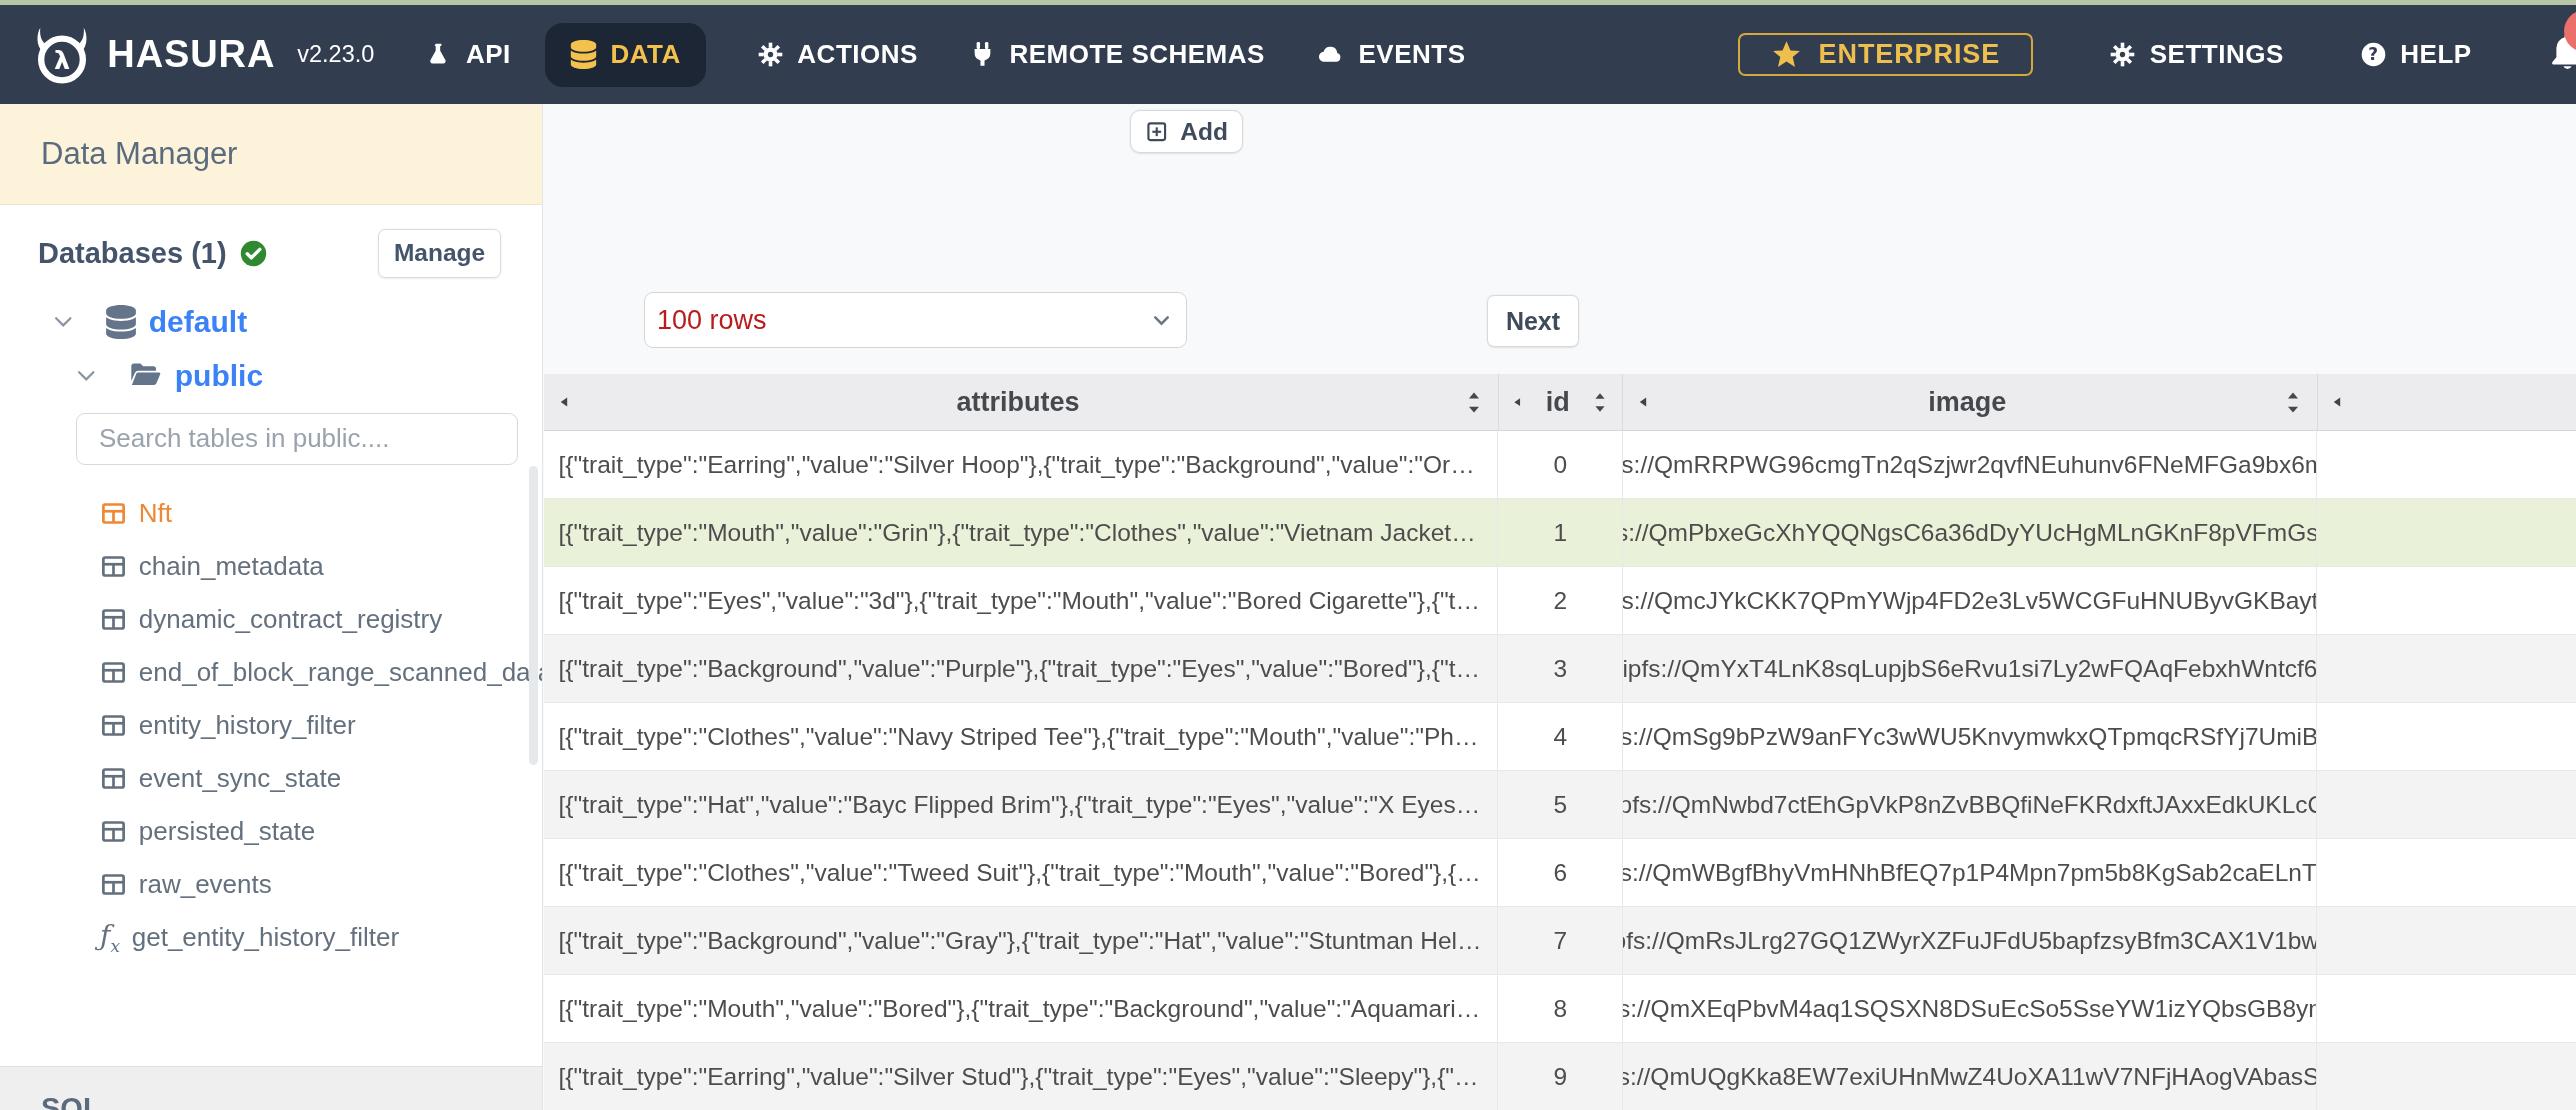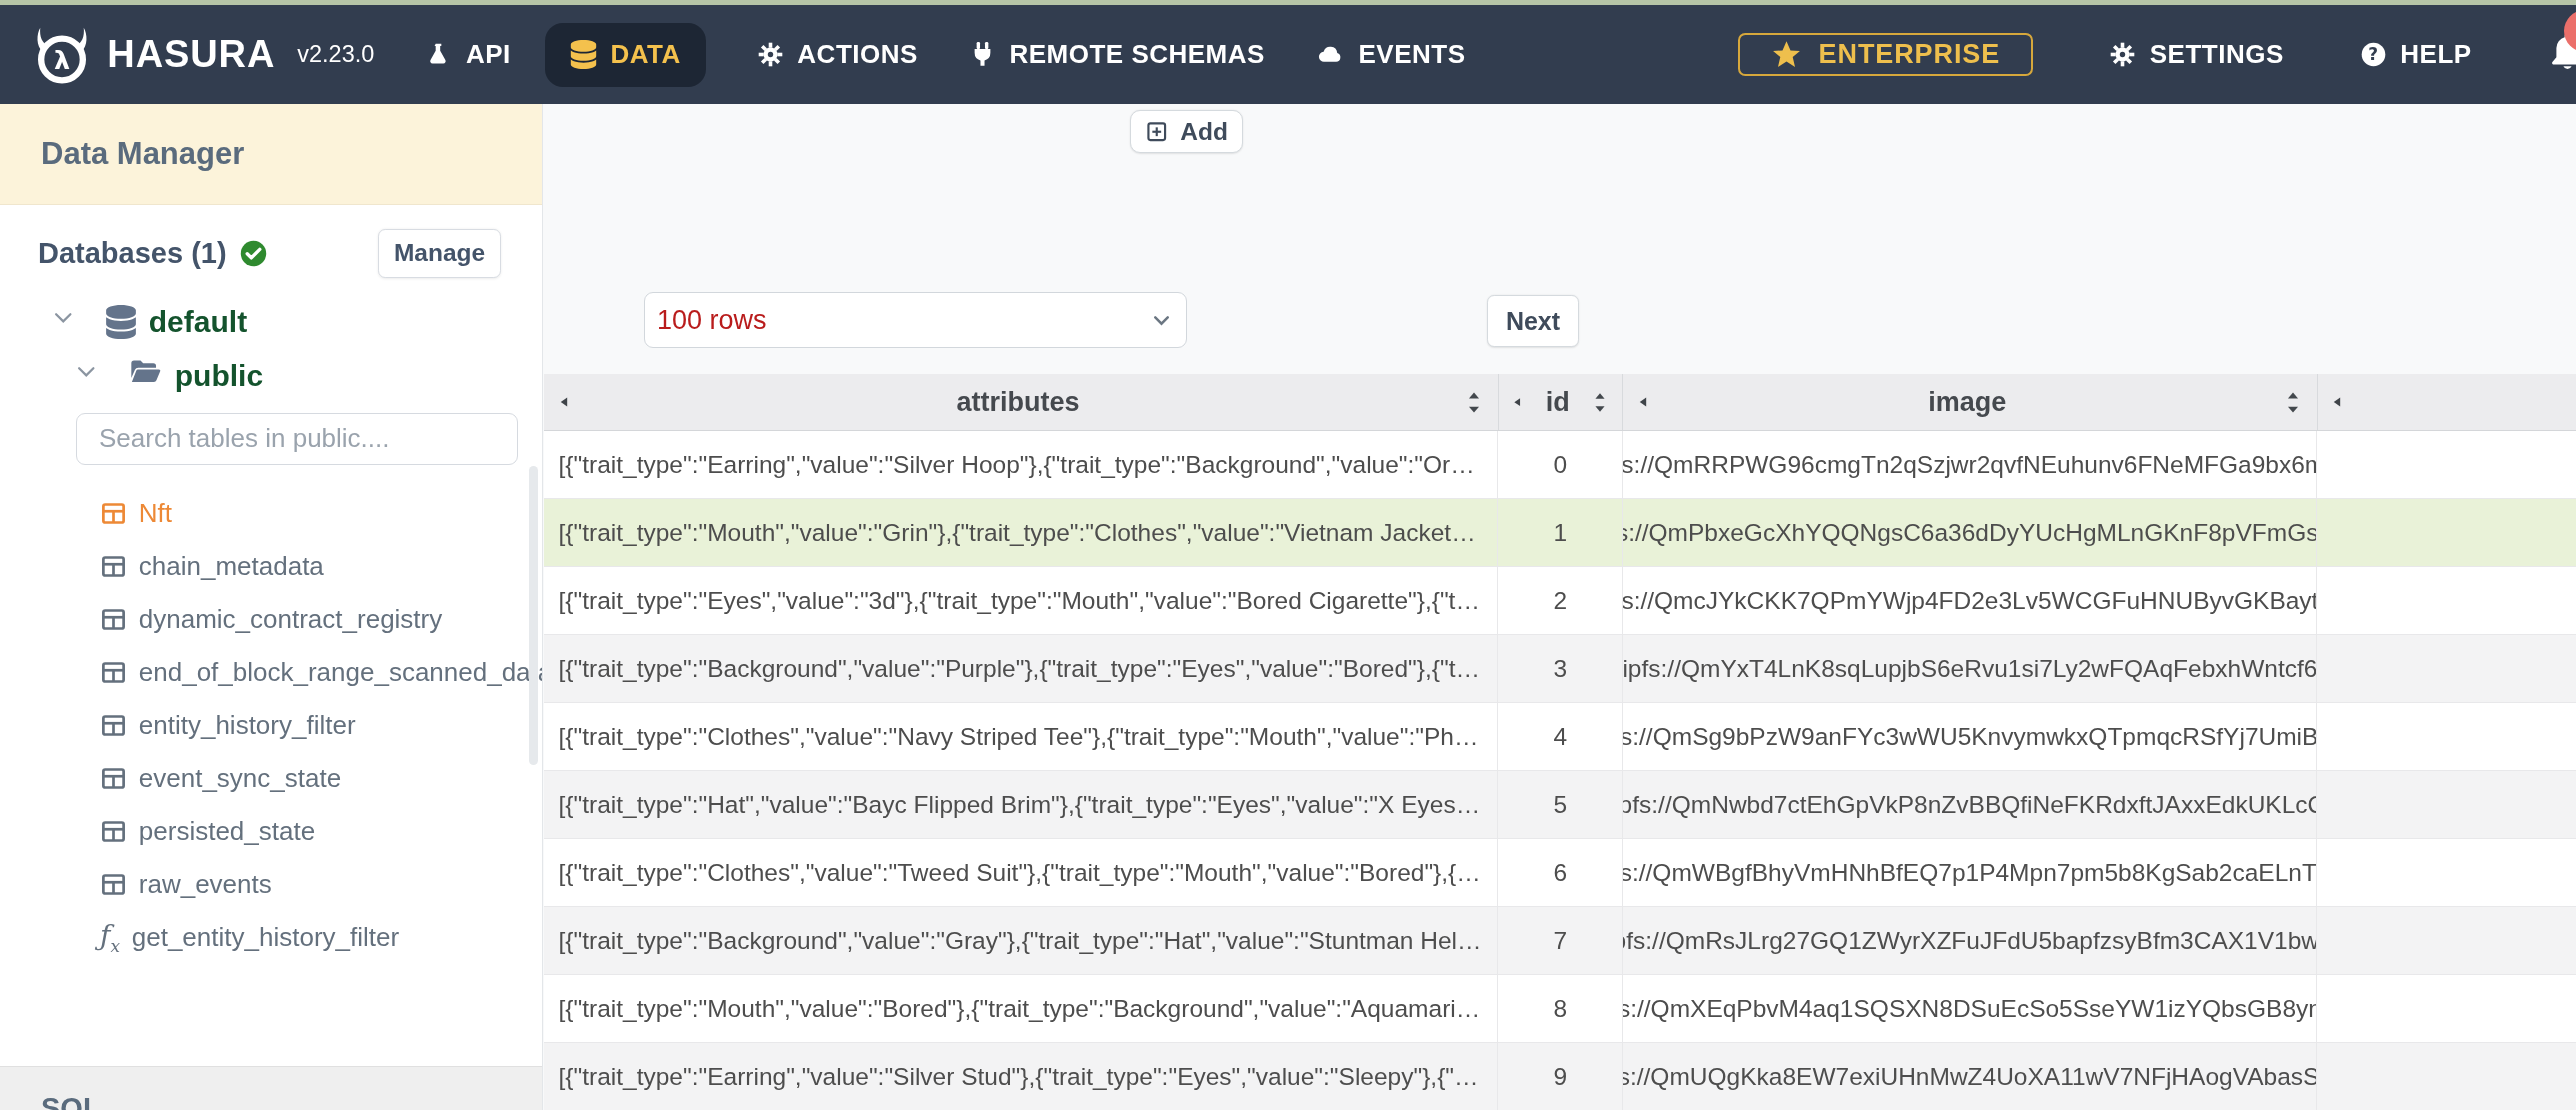--- a/index.html
+++ b/index.html
@@ -36,30 +36,30 @@
     display:flex;align-items:center;justify-content:center;
   }
   
   .sidebar{
     position:absolute;top:104px;left:0;width:543px;bottom:0;background:#fff;
     border-right:0.9px solid #e3e6e9;box-sizing:border-box;overflow:hidden;
   }
   .dm-band{
     height:101px;background:#fcf3da;border-bottom:0.9px solid #f0e6cd;
     display:flex;align-items:center;padding-left:41px;box-sizing:border-box;
-    font-size:31px;font-weight:bold;color:#5a6b7d;
+    font-size:31px;font-weight:normal;color:#5a6b7d;
   }
   .db-row{display:flex;align-items:center;margin:23.5px 41px 0 38px}
   .db-label{font-size:29px;font-weight:bold;color:#44546a;display:flex;align-items:center;gap:12.7px}
   .manage-btn{
     margin-left:auto;width:121px;height:47px;background:#fff;border:1.8px solid #d8dce2;border-radius:7.2px;
     font-size:24.5px;font-weight:bold;color:#44546a;display:flex;align-items:center;justify-content:center;
     box-shadow:0 0.9px 2.7px rgba(0,0,0,.08);cursor:pointer;
   }
-  .tree-row{display:flex;gap:18px;font-size:30px;font-weight:bold;color:#14532d;cursor:pointer}
+  .tree-row{display:flex;align-items:center;gap:18px;font-size:30px;font-weight:bold;color:#3b82f6;cursor:pointer}
   .tree-row.lvl1{margin:27px 0 0 51px}
   .tree-row.lvl2{margin:20px 0 0 74px}
   .search-box{
     margin:20px 0 0 76px;width:442px;height:52px;border:1.8px solid #d6dae0;border-radius:9px;
     box-sizing:border-box;display:flex;align-items:center;background:#fff;
   }
   .search-box input{
     border:none;outline:none;font-size:26px;color:#6b7684;padding:0 22px;width:100%;
     background:transparent;font-family:inherit;
   }

